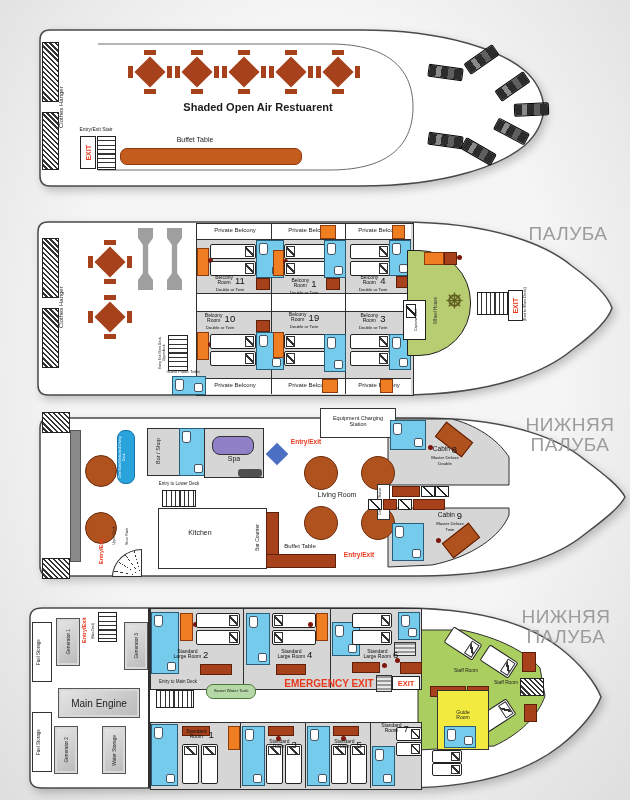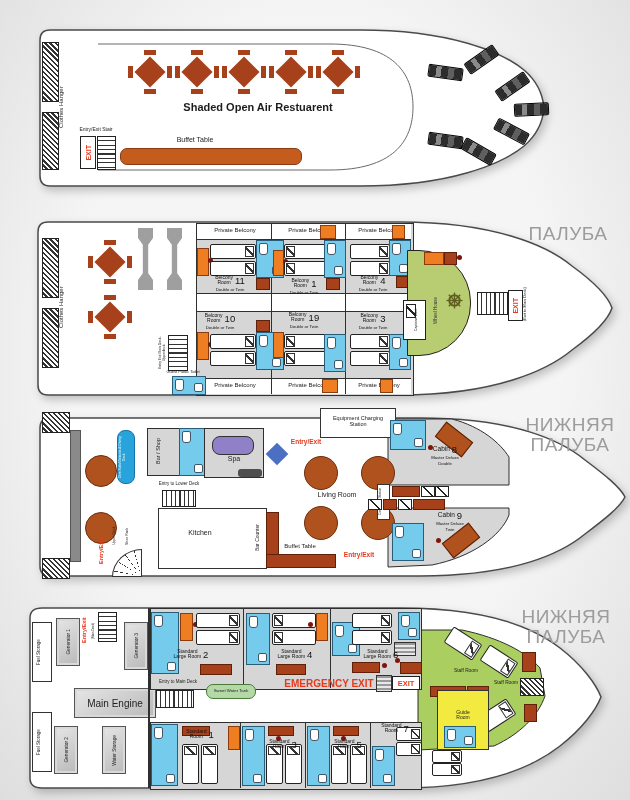--- a/index.html
+++ b/index.html
@@ -352,21 +352,21 @@
     </div>
   <div class="mach" style="left:124px;top:22px;width:22px;height:46px">
       <span class="vt" style="font-size:4.8px">Generator 3</span>
     </div>
   <div class="mach" style="left:54px;top:126px;width:22px;height:46px">
       <span class="vt" style="font-size:4.8px">Generator 2</span>
     </div>
   <div class="mach" style="left:102px;top:126px;width:22px;height:46px">
       <span class="vt" style="font-size:4.8px">Water Storage</span>
     </div>
-  <div class="mach" style="left:74px;top:88px;width:80px;height:28px">
+  <div class="mach" style="left:58px;top:88px;width:80px;height:28px">
       <span style="font-size:10px">Main Engine</span>
     </div>
   <div class="lbl vt red" style="left:82px;top:13px;width:10px;height:34px;font-size:5.5px">Entry/Exit</div>
   <div class="lbl vt" style="left:92px;top:17px;width:6px;height:28px;font-size:3px">(Main Deck)</div>
   <div class="stairs-h" style="left:98px;top:12px;width:17px;height:28px"></div>
   <div class="wall" style="left:148px;top:8px;width:2px;height:180px"></div>
 
   <div class="room" style="left:150px;top:8px;width:270px;height:80px"></div>
   <div class="room" style="left:150px;top:122px;width:270px;height:66px"></div>
   <div class="wall" style="left:243px;top:8px;width:1px;height:80px"></div>

